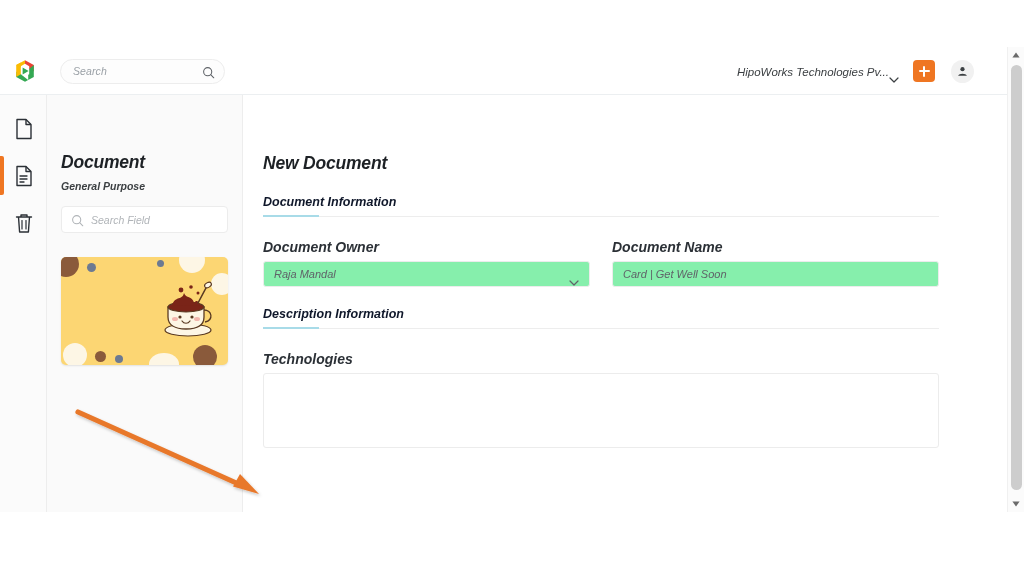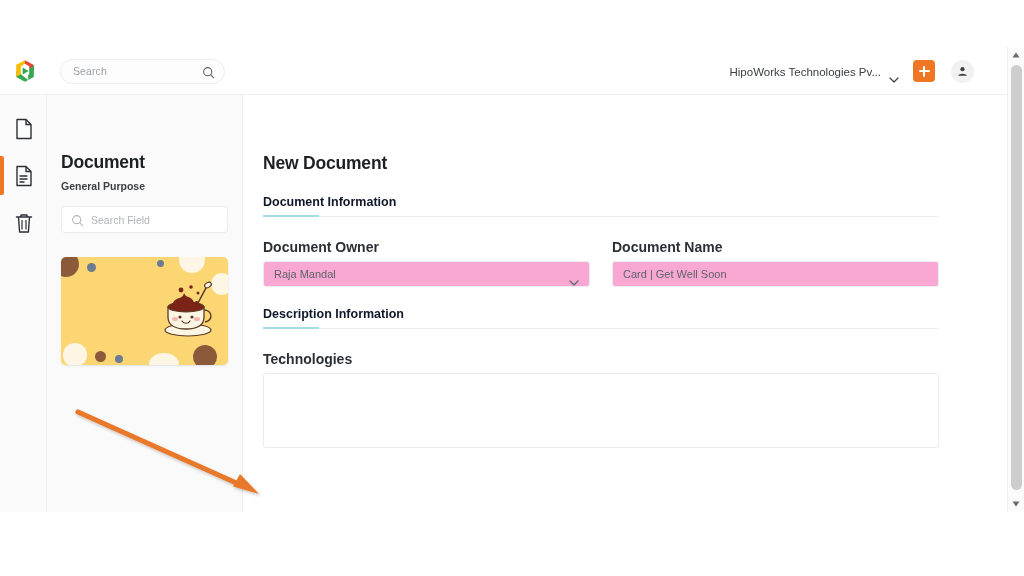--- a/index.html
+++ b/index.html
@@ -14,20 +14,21 @@
     font-family: "Liberation Sans", sans-serif;
     color: #2e3338;
     -webkit-font-smoothing: antialiased;
   }
 
   .page {
     position: relative;
     width: 856px;
     height: 576px;
     background: #ffffff;
+    font-style: italic;
   }
 
   
   .app-window {
     position: absolute;
     left: 0;
     top: 47px;
     width: 1024px;
     height: 465px;
     background: #ffffff;
@@ -81,21 +82,20 @@
     height: 13px;
   }
 
   .org-select {
     position: absolute;
     right: 108px;
     top: 16px;
     height: 18px;
     display: flex;
     align-items: center;
-    gap: 8px;
   }
   .org-name {
     font-size: 11.5px;
     color: #3c4043;
     white-space: nowrap;
   }
   .chev-down {
     width: 10px;
     height: 6px;
   }
@@ -312,21 +312,21 @@
 
   .field-label {
     font-size: 14px;
     font-weight: bold;
     color: #2b3036;
     margin-bottom: 6px;
   }
   .field-input {
     position: relative;
     height: 26px;
-    background: #f9a8d4;
+    background: #86efac;
     border: 1px solid #ececec;
     border-radius: 3px;
     box-sizing: border-box;
   }
   .field-input .fi-val {
     position: absolute;
     left: 10px;
     top: 6px;
     font-size: 11px;
     color: #5f6368;

